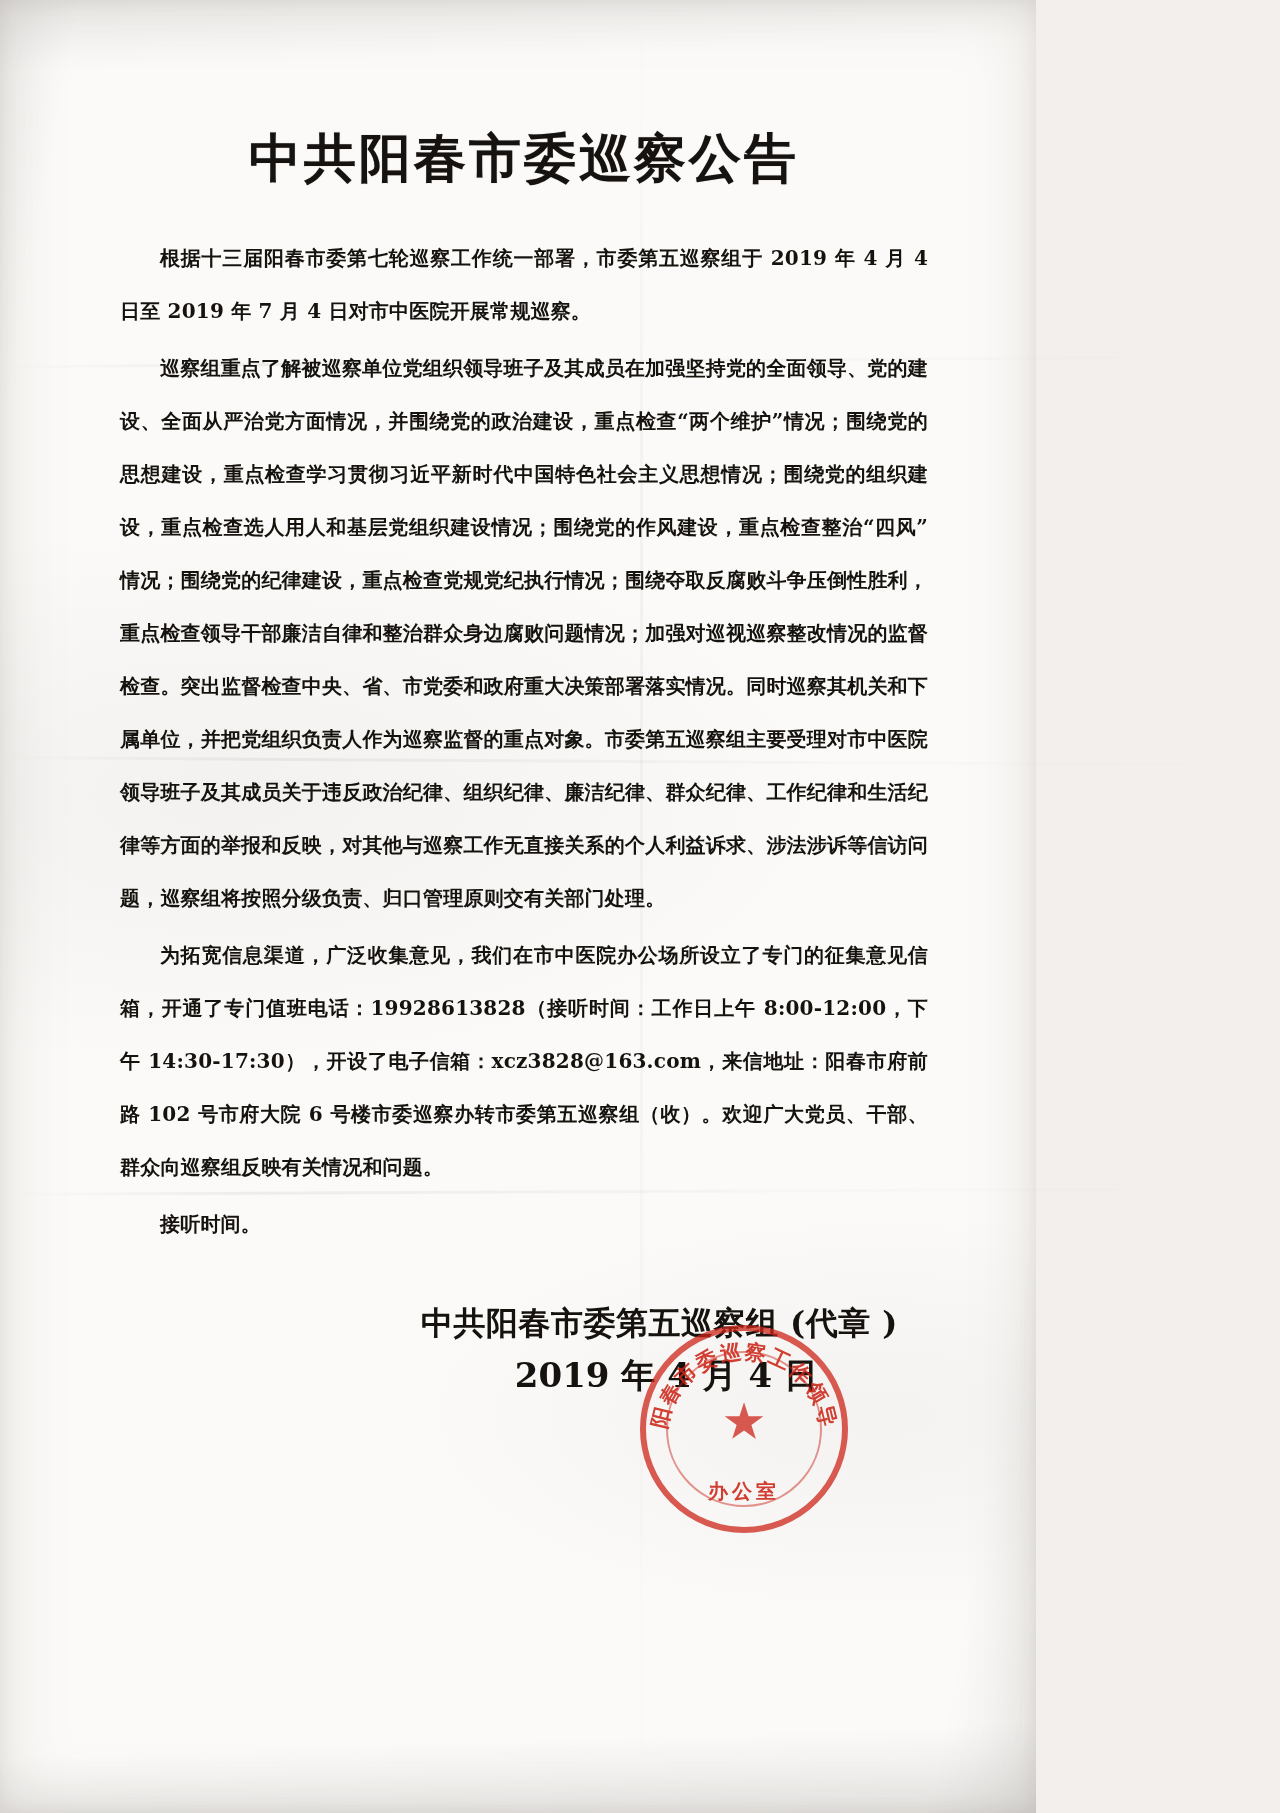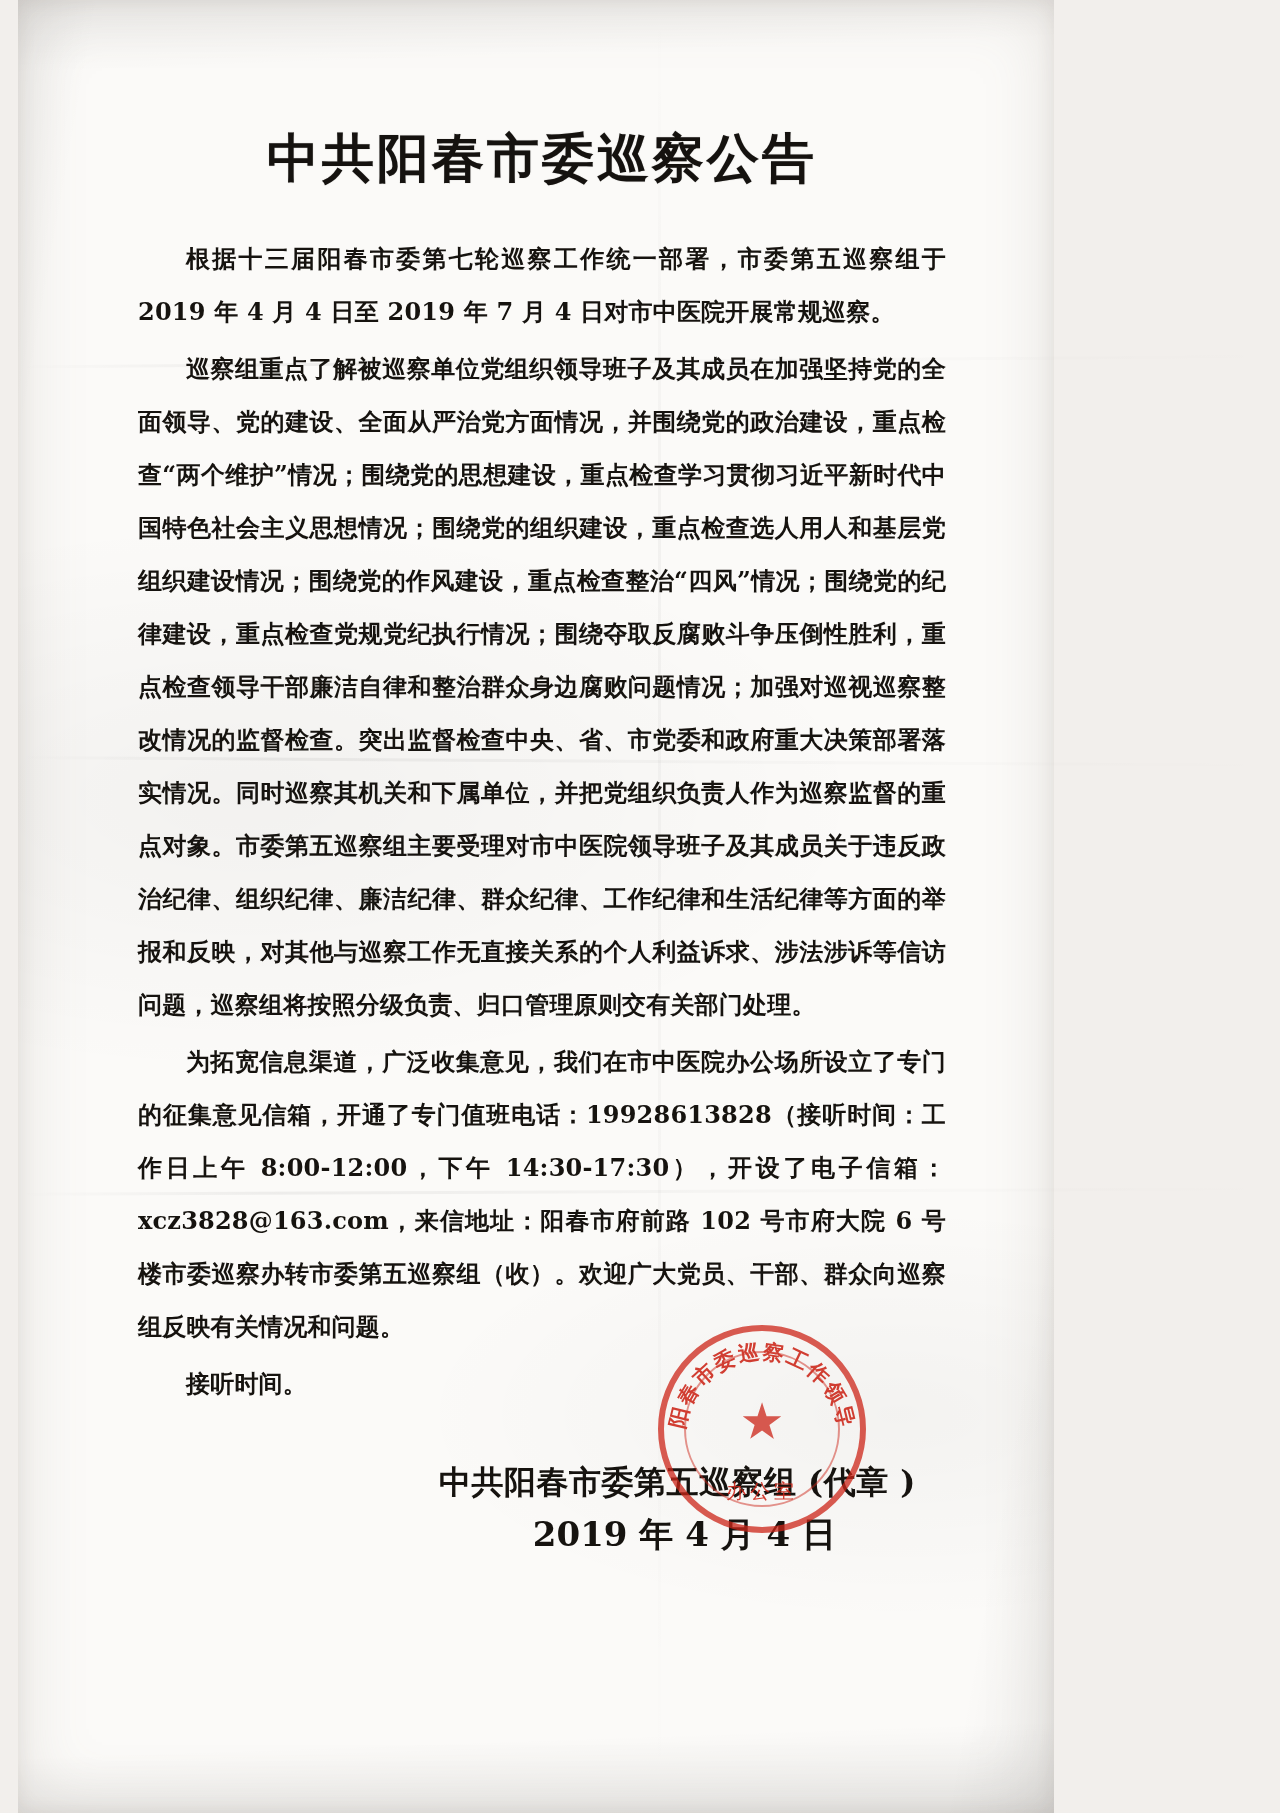--- a/index.html
+++ b/index.html
@@ -20,21 +20,20 @@
     width: 1036px;
     height: 1813px;
     background:
       
       linear-gradient(100deg, rgba(0,0,0,0.045) 0%, rgba(0,0,0,0) 6%, rgba(0,0,0,0) 92%, rgba(0,0,0,0.05) 100%),
       linear-gradient(178deg, rgba(0,0,0,0.05) 0%, rgba(0,0,0,0) 4%, rgba(0,0,0,0) 95%, rgba(0,0,0,0.07) 100%),
       radial-gradient(ellipse 900px 400px at 22% 44%, rgba(0,0,0,0.035), rgba(0,0,0,0) 70%),
       radial-gradient(ellipse 700px 300px at 85% 78%, rgba(0,0,0,0.03), rgba(0,0,0,0) 70%),
       #fbfaf8;
     box-sizing: border-box;
-    margin-left: 18px;
   }
 
   
   .crease {
     position: absolute;
     background: linear-gradient(to right, rgba(0,0,0,0) 0%, rgba(0,0,0,0.055) 20%, rgba(0,0,0,0.02) 60%, rgba(0,0,0,0) 100%);
     pointer-events: none;
   }
   .crease.c1 { left: 0;   top: 360px;  width: 1280px; height: 3px; transform: rotate(-0.5deg); }
   .crease.c2 { left: 0;   top: 760px;  width: 1280px; height: 3px; transform: rotate(0.35deg); }
@@ -59,21 +58,21 @@
     font-family: "DejaVu Serif", "Liberation Serif", serif;
     font-weight: 700;
     font-size: 52px;
     letter-spacing: 3px;
     color: #15120f;
     margin: 28px 0 38px 0;
     text-shadow: 0 0 1px rgba(0,0,0,0.35);
   }
 
   .para {
-    font-size: 24px;
+    font-size: 20px;
     line-height: 53px;
     color: #16130f;
     text-align: justify;
     text-justify: inter-ideograph;
     text-indent: 2em;
     margin: 0 0 4px 0;
     font-weight: 600;
     letter-spacing: 0.2px;
   }
 
@@ -139,21 +138,21 @@
     font-weight: 700;
     fill: #cc2417;
     letter-spacing: 2px;
   }
   #seal .seal-bottom {
     position: absolute;
     left: 0; right: 0;
     bottom: 28px;
     text-align: center;
     font-size: 20px;
-    font-weight: 400;
+    font-weight: 700;
     color: #cc2417;
     letter-spacing: 4px;
   }
 </style>
 </head>
 <body>
 
 <div id="paper">
 
   <div class="crease c1"></div>

